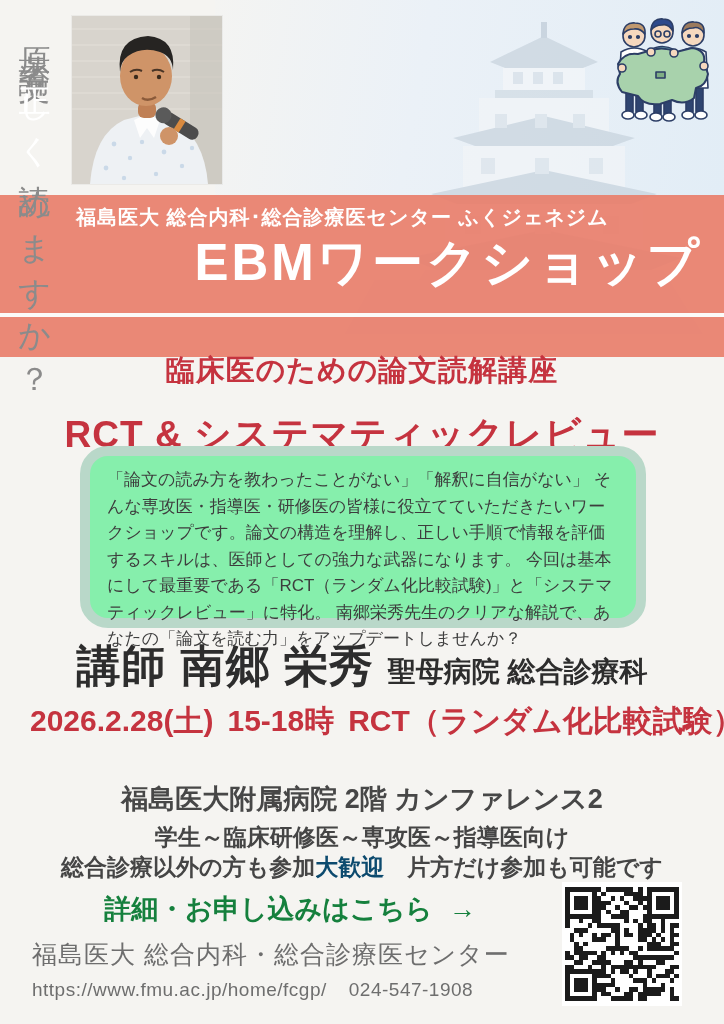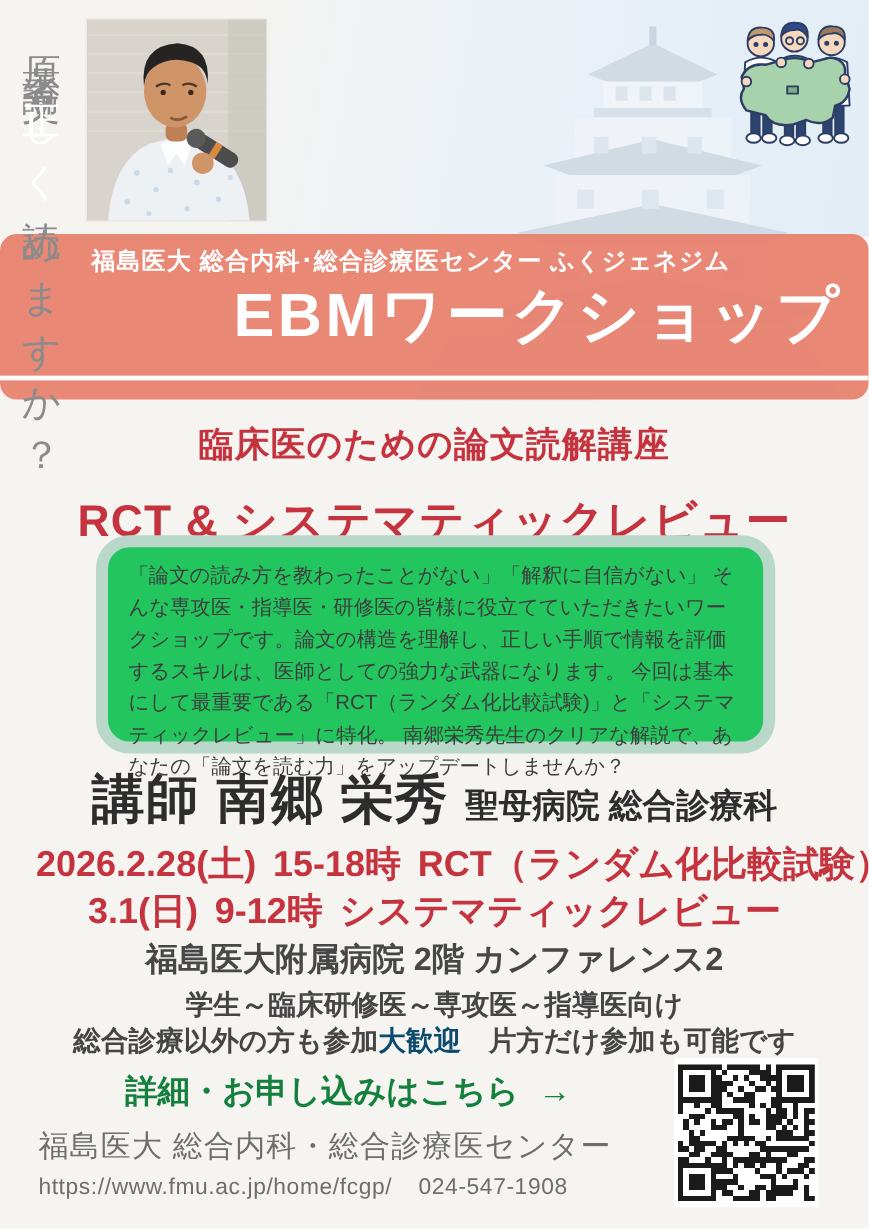--- a/index.html
+++ b/index.html
@@ -11,22 +11,22 @@
   }
   
   .sky {
     position:absolute; left:215px; top:0; width:509px; height:197px;
     background:linear-gradient(100deg,#f4f4f2 0%,#ebf1f7 40%,#e2edf6 100%);
     z-index:0;
   }
   .castle { position:absolute; left:345px; top:18px; z-index:1; opacity:.62; }
   
   .banner {
-    position:absolute; left:0; top:195px; width:724px; height:138px;
-    background:rgba(232,127,109,0.93); z-index:2;border-radius:14px;
+    position:absolute; left:0; top:195px; width:724px; height:162px;
+    background:rgba(232,127,109,0.93); z-index:2;
   }
   .banner-sub {
     position:absolute; left:76px; top:9px;
     color:#ffffff; font-size:20px; font-weight:bold; letter-spacing:1px;
   }
   .banner-title {
     position:absolute; right:22px; top:34px;
     color:#ffffff; font-size:51px; font-weight:bold; letter-spacing:3px;
   }
   .banner-line {
@@ -47,21 +47,21 @@
     font-size:32px; letter-spacing:8px; color:#8b8b8b; font-weight:500;
   }
   .vertical-text .on-banner { color:#ffffff; }
   
   .content { position:absolute; left:0; top:0; width:724px; z-index:3; }
   .headline { position:absolute; left:62px; top:351px; width:600px; text-align:center; color:#c5333f; }
   .headline .hl1 { font-size:29px; font-weight:bold; letter-spacing:1px; }
   .headline .hl2 { font-size:37px; font-weight:bold; margin-top:19px; letter-spacing:1px; }
   .desc-box {
     position:absolute; left:80px; top:446px; width:566px; height:182px;
-    background:#22c55e; border:10px solid #b9d8c9; border-radius:28px;
+    background:#86efac; border:10px solid #b9d8c9; border-radius:28px;
     padding:11px 16px 10px 17px;
     font-size:17px; line-height:1.56; color:#3d3d3d; text-align:left;
   }
   .lecturer {
     position:absolute; left:30px; top:637px; width:664px;
     display:flex; justify-content:center; align-items:baseline; gap:14px;
     color:#2d2d2d; white-space:nowrap;
   }
   .lecturer .big { font-size:44px; font-weight:bold; letter-spacing:1px; }
   .lecturer .aff { font-size:28px; font-weight:bold; }
@@ -254,23 +254,20 @@
 
     <div class="lecturer">
       <span class="big">講師</span>
       <span class="big">南郷 栄秀</span>
       <span class="aff">聖母病院 総合診療科</span>
     </div>
 
     <div class="schedule">
       <div>
         <span>2026.2.28(土)</span><span class="gap"></span><span>15-18時</span><span class="gap"></span><span>RCT（ランダム化比較試験）</span>
-      </div>
-      <div>
-        <span>3.1(日)</span><span class="gap"></span><span>9-12時</span><span class="gap"></span><span>システマティックレビュー</span>
       </div>
     </div>
 
     <div class="venue">福島医大附属病院 2階 カンファレンス2</div>
 
     <div class="audience">
       <div>学生～臨床研修医～専攻医～指導医向け</div>
       <div>
         <span>総合診療以外の方も参加</span><span class="hot">大歓迎</span><span>　片方だけ参加も可能です</span>
       </div>

